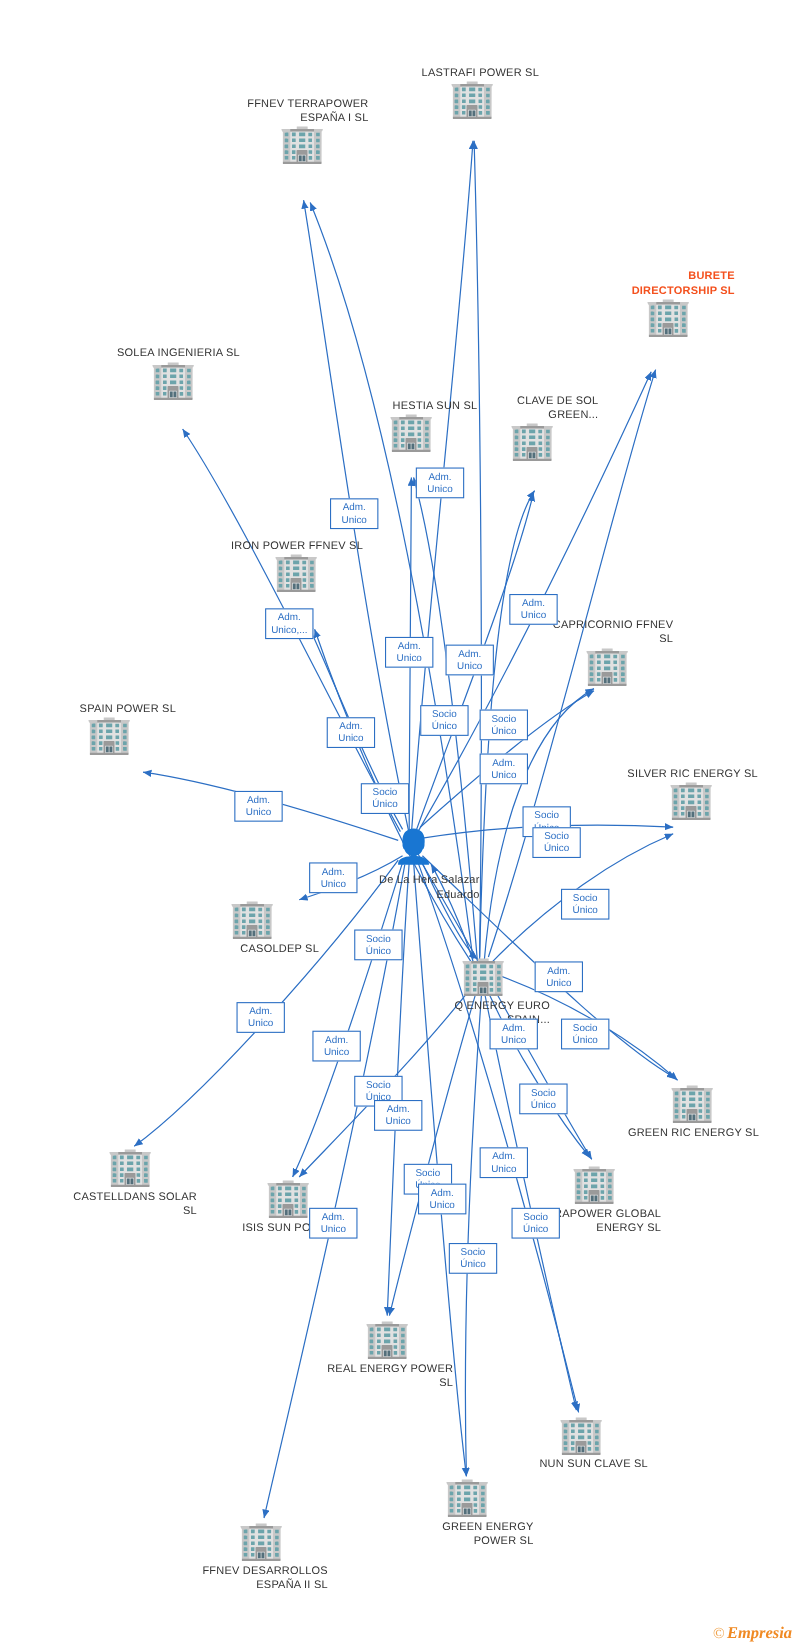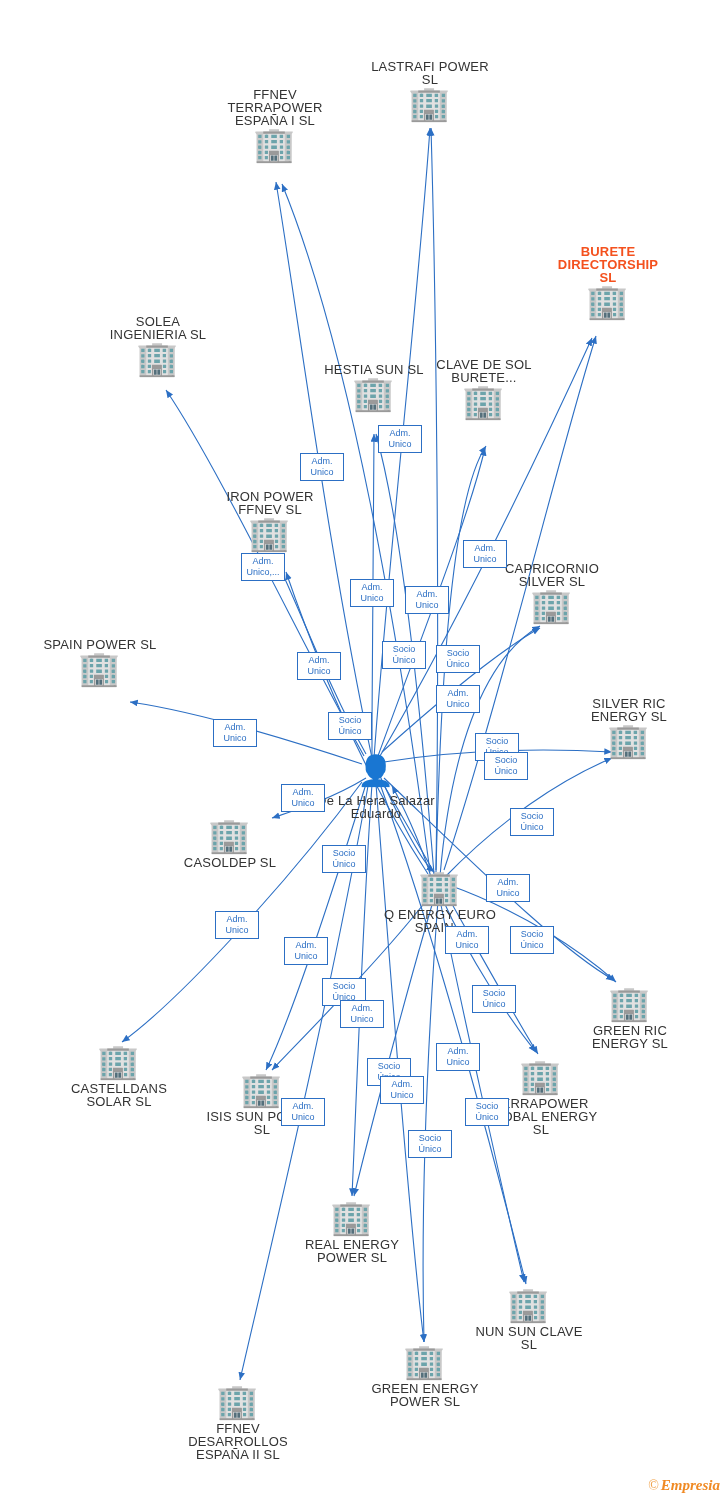--- a/index.html
+++ b/index.html
@@ -34,24 +34,25 @@
     line-height: 1;
     font-size: 34px;
     color: #808080;
     height: 38px;
   }
   .node.highlight .glyph {
     color: #f4511e;
   }
   .node .label {
     display: block;
-    font-size: 13px;
+    font-size: 10px;
     line-height: 13px;
     color: #333333;
     letter-spacing: 0.2px;
+    text-align: right;
   }
   .node.highlight .label {
     color: #f4511e;
     font-weight: bold;
   }
   .node.person .glyph {
     font-size: 30px;
     color: #707070;
   }
   .node.person .label {
@@ -165,31 +166,31 @@
     <span class="label">SOLEA INGENIERIA SL</span>
     <span class="glyph">🏢</span>
   </div>
 
   <div class="node label-above" style="left:374px; top:363px;">
     <span class="label">HESTIA SUN  SL</span>
     <span class="glyph">🏢</span>
   </div>
 
   <div class="node label-above" style="left:484px; top:358px;">
-    <span class="label">CLAVE DE SOL BURETE...</span>
+    <span class="label">CLAVE DE SOL GREEN...</span>
     <span class="glyph">🏢</span>
   </div>
 
   <div class="node label-above" style="left:270px; top:490px;">
     <span class="label">IRON POWER FFNEV  SL</span>
     <span class="glyph">🏢</span>
   </div>
 
   <div class="node label-above" style="left:552px; top:562px;">
-    <span class="label">CAPRICORNIO SILVER  SL</span>
+    <span class="label">CAPRICORNIO FFNEV  SL</span>
     <span class="glyph">🏢</span>
   </div>
 
   <div class="node label-above" style="left:100px; top:638px;">
     <span class="label">SPAIN POWER  SL</span>
     <span class="glyph">🏢</span>
   </div>
 
   <div class="node label-above" style="left:629px; top:697px;">
     <span class="label">SILVER RIC ENERGY  SL</span>

